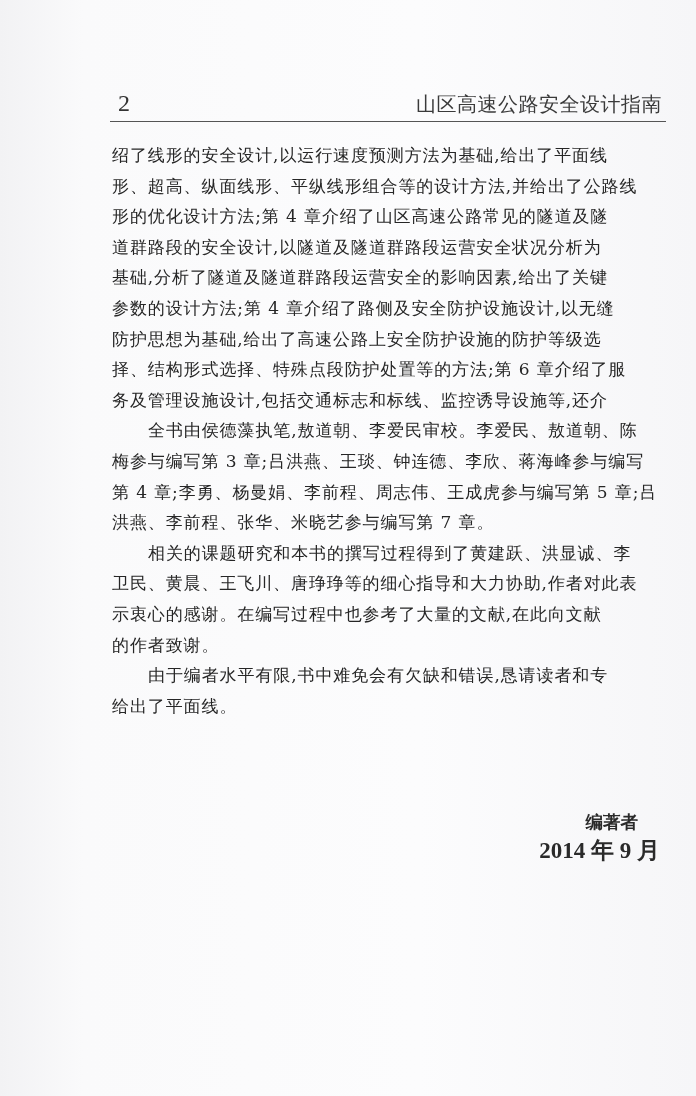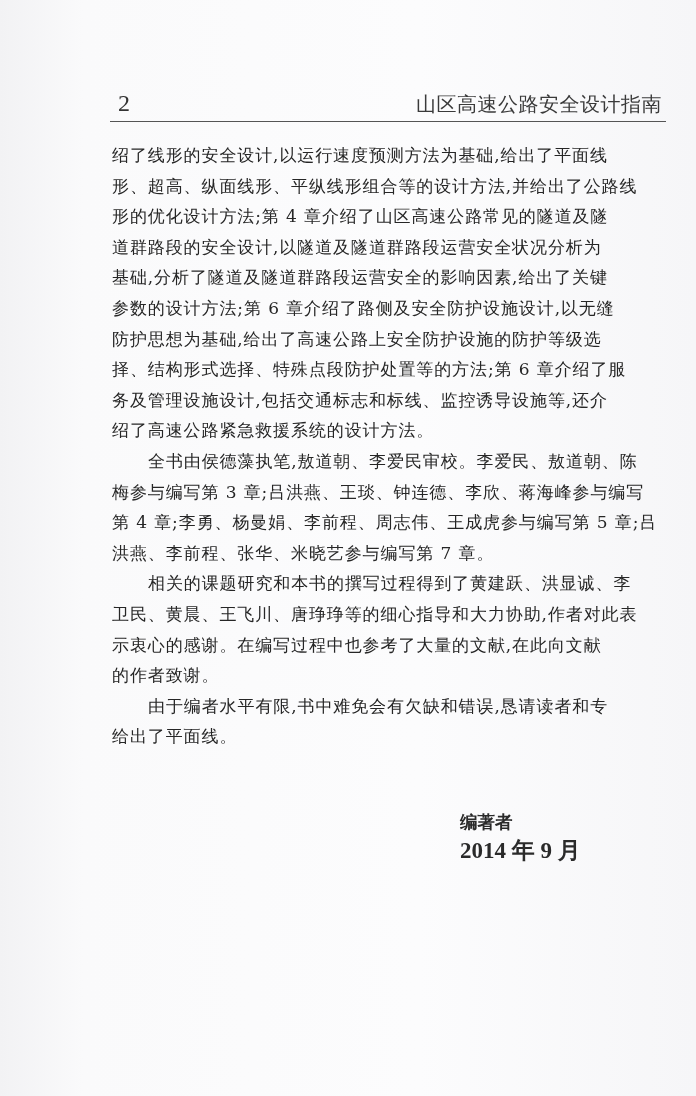--- a/index.html
+++ b/index.html
@@ -34,21 +34,21 @@
   .body-text {
     position: absolute; left: 112px; top: 140px; width: 552px;
   }
   .line {
     height: 30.6px; line-height: 30.6px;
     font-size: 17px; white-space: nowrap; overflow: hidden;
     letter-spacing: 0.9px; color: #262626;
   }
   .line.indent { padding-left: 36px; }
   .signature {
-    position: absolute; left: 460px; width: 200px; 
+    position: absolute; left: 460px; width: 200px; text-align: right;
     font-size: 17.5px; line-height: 30px; font-weight: bold; color: #2a2a2a;
   }
   .sig-editor { top: 807px; padding-right: 22px; width: 178px; }
   .sig-date { top: 836px; font-family: Liberation Serif, serif; font-size: 23px; }
 </style>
 </head>
 <body>
 
 <div class="page">
 
@@ -57,25 +57,24 @@
     <div class="running-title">山区高速公路安全设计指南</div>
   </div>
   <div class="head-rule"></div>
 
   <div class="body-text">
     <div class="line">绍了线形的安全设计,以运行速度预测方法为基础,给出了平面线</div>
     <div class="line">形、超高、纵面线形、平纵线形组合等的设计方法,并给出了公路线</div>
     <div class="line">形的优化设计方法;第 4 章介绍了山区高速公路常见的隧道及隧</div>
     <div class="line">道群路段的安全设计,以隧道及隧道群路段运营安全状况分析为</div>
     <div class="line">基础,分析了隧道及隧道群路段运营安全的影响因素,给出了关键</div>
-    <div class="line">参数的设计方法;第 6 章介绍了路侧及安全防护设施设计,以无缝</div>
+    <div class="line">参数的设计方法;第 4 章介绍了路侧及安全防护设施设计,以无缝</div>
     <div class="line">防护思想为基础,给出了高速公路上安全防护设施的防护等级选</div>
     <div class="line">择、结构形式选择、特殊点段防护处置等的方法;第 6 章介绍了服</div>
     <div class="line">务及管理设施设计,包括交通标志和标线、监控诱导设施等,还介</div>
-    <div class="line">绍了高速公路紧急救援系统的设计方法。</div>
     <div class="line indent">全书由侯德藻执笔,敖道朝、李爱民审校。李爱民、敖道朝、陈</div>
     <div class="line">梅参与编写第 3 章;吕洪燕、王琰、钟连德、李欣、蒋海峰参与编写</div>
     <div class="line">第 4 章;李勇、杨曼娟、李前程、周志伟、王成虎参与编写第 5 章;吕</div>
     <div class="line">洪燕、李前程、张华、米晓艺参与编写第 7 章。</div>
     <div class="line indent">相关的课题研究和本书的撰写过程得到了黄建跃、洪显诚、李</div>
     <div class="line">卫民、黄晨、王飞川、唐琤琤等的细心指导和大力协助,作者对此表</div>
     <div class="line">示衷心的感谢。在编写过程中也参考了大量的文献,在此向文献</div>
     <div class="line">的作者致谢。</div>
     <div class="line indent">由于编者水平有限,书中难免会有欠缺和错误,恳请读者和专</div>
     <div class="line">给出了平面线。</div>

